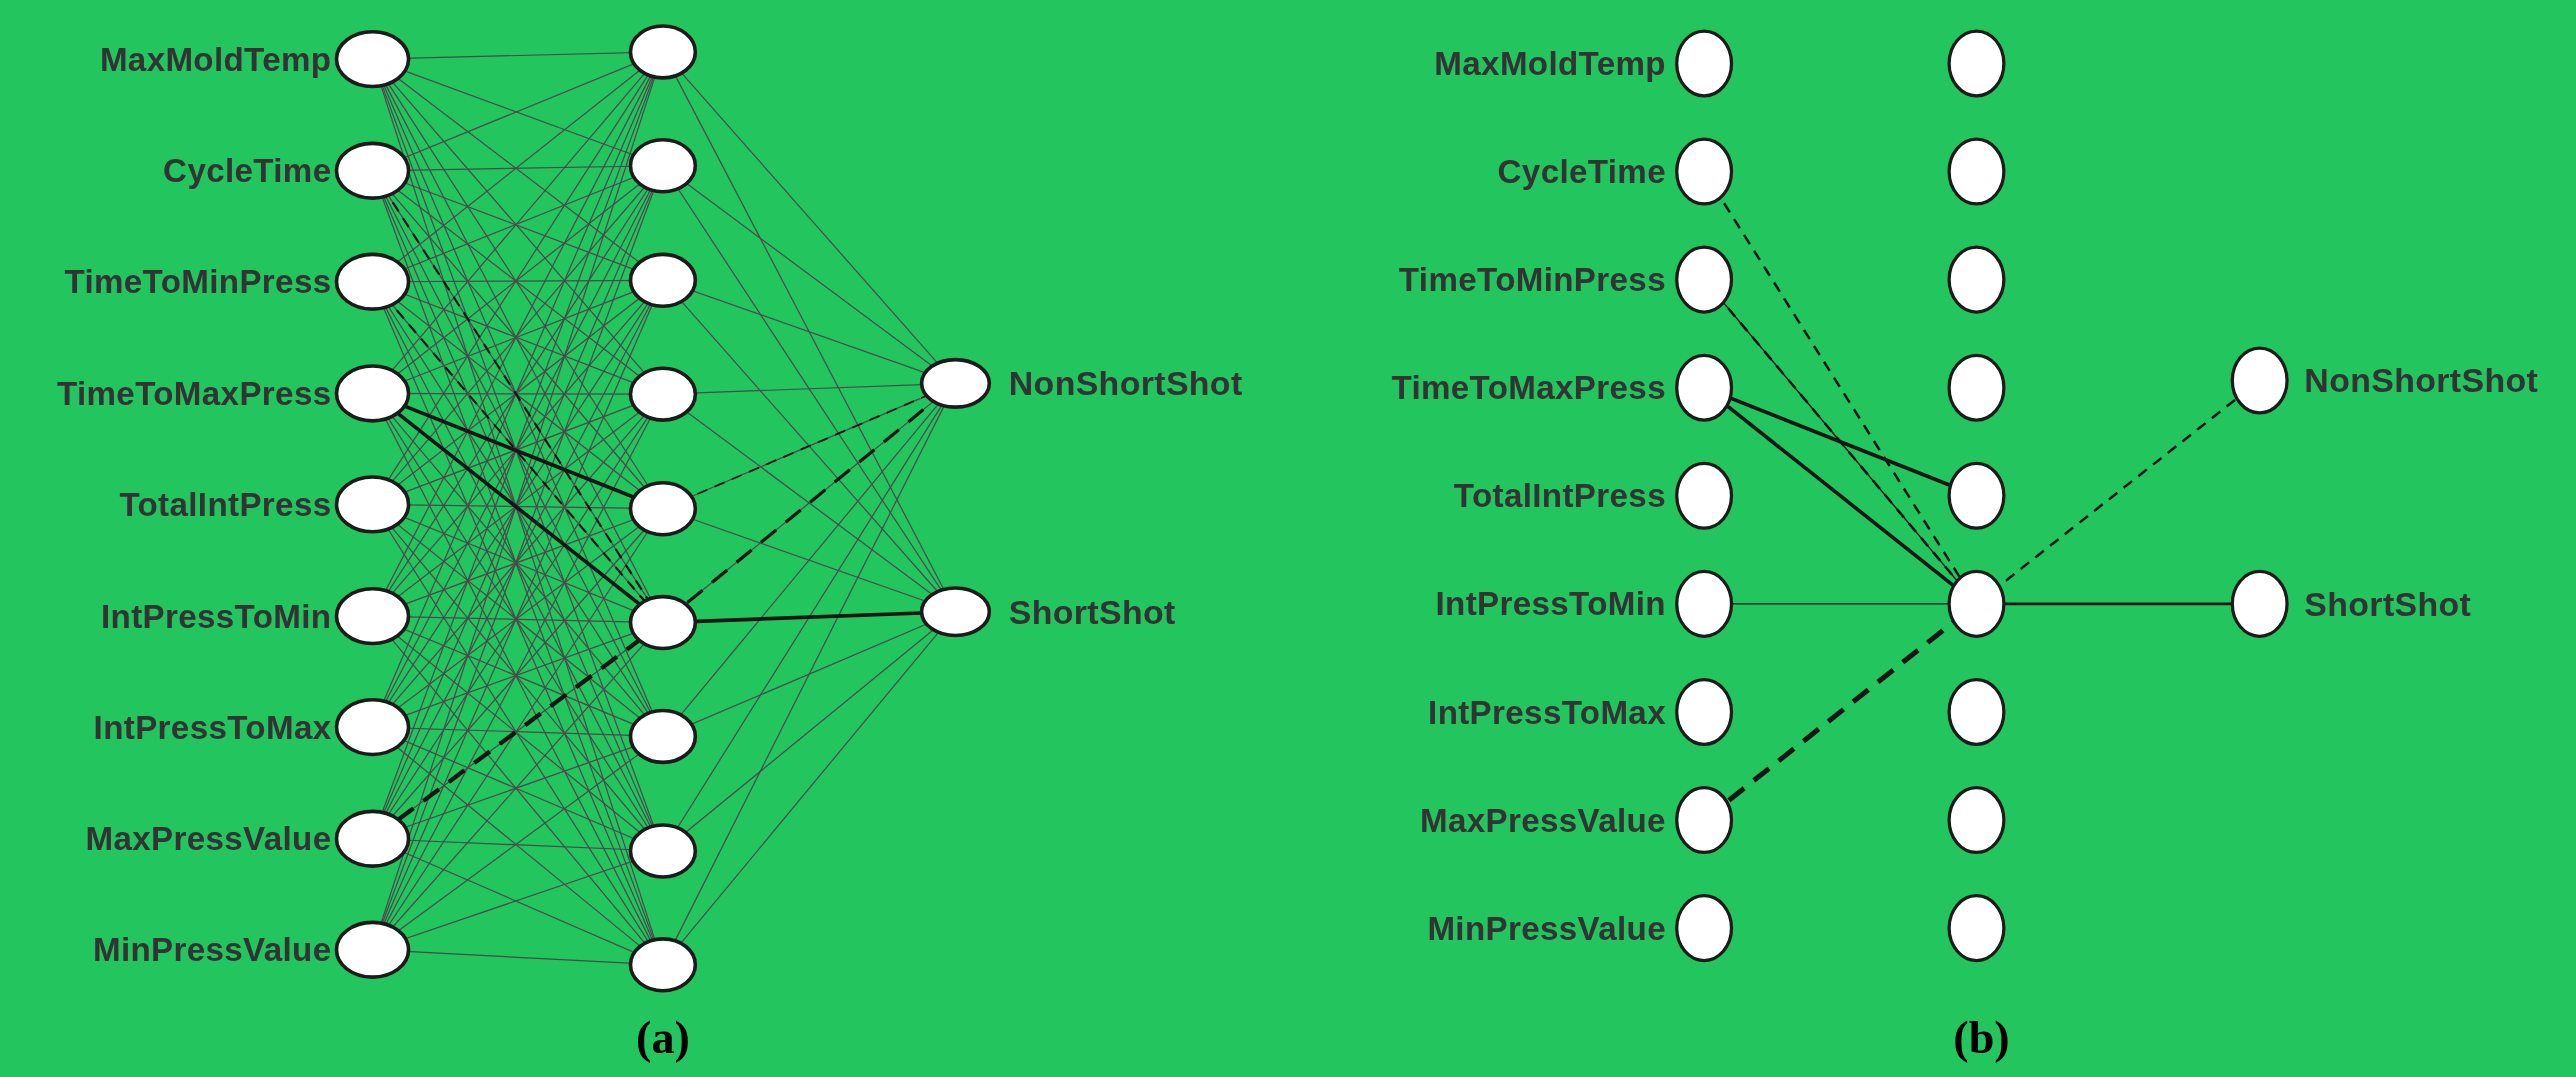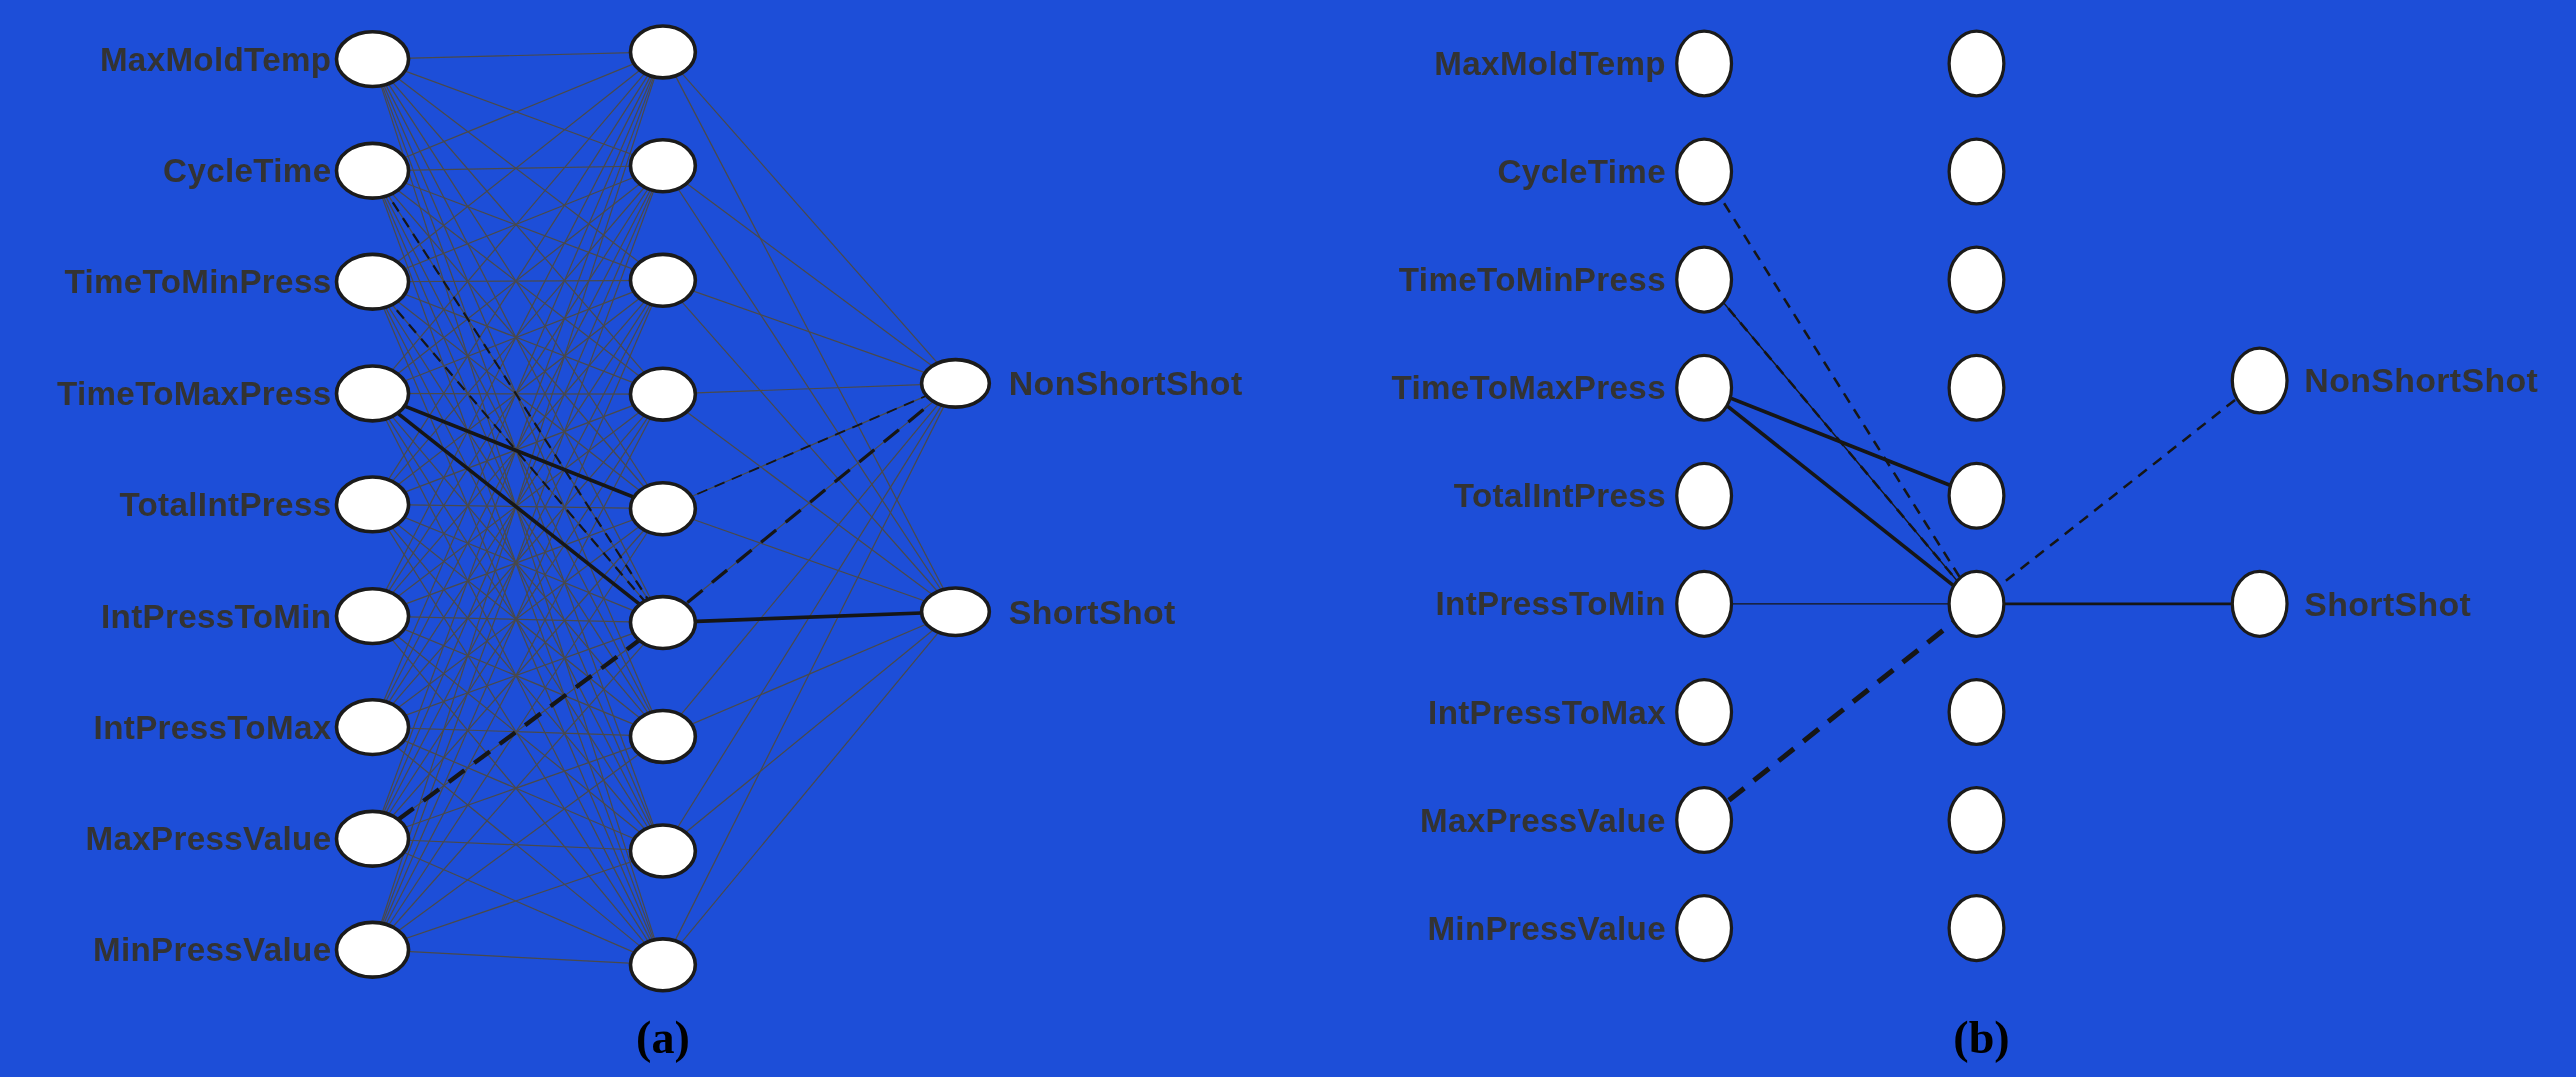--- a/index.html
+++ b/index.html
@@ -1,16 +1,16 @@
 <!DOCTYPE html>
 <html style="font-size:11.5px"><head>
 <meta charset="utf-8">
 <style>
   html,body{margin:0;padding:0;background:#ffffff;}
-  #fig-wrap{position:relative;width:2576px;height:1078px;background:#1d4ed8;overflow:hidden;}
+  #fig-wrap{position:relative;width:2576px;height:1078px;background:#22c55e;overflow:hidden;}
   svg{display:block;}
   .node-label{
     font-family:"Liberation Sans",sans-serif;
     font-weight:700;
     font-size:46px;
     letter-spacing:0.5px;
   }
   .output-label{
     font-family:"Liberation Sans",sans-serif;
     font-weight:700;

